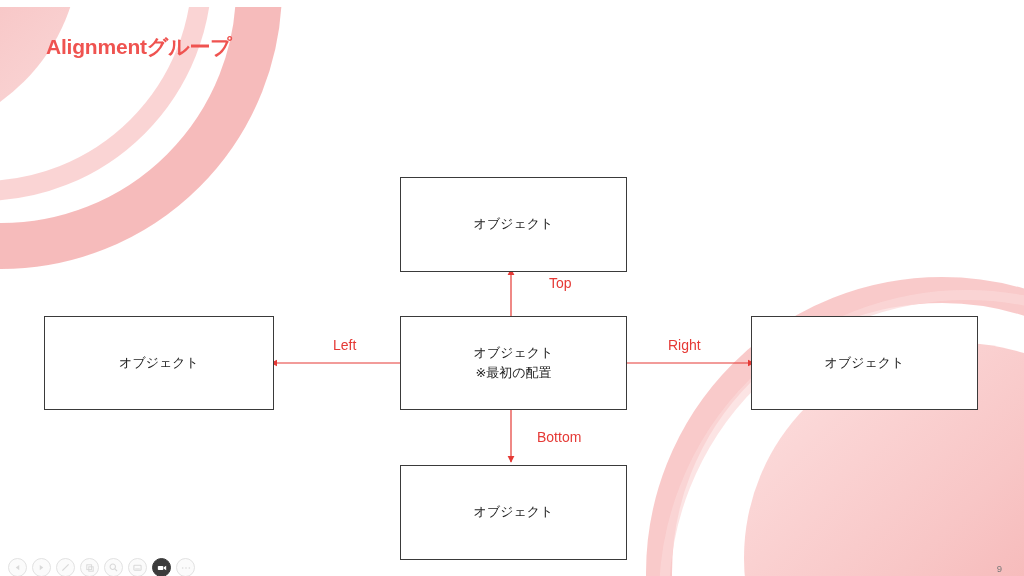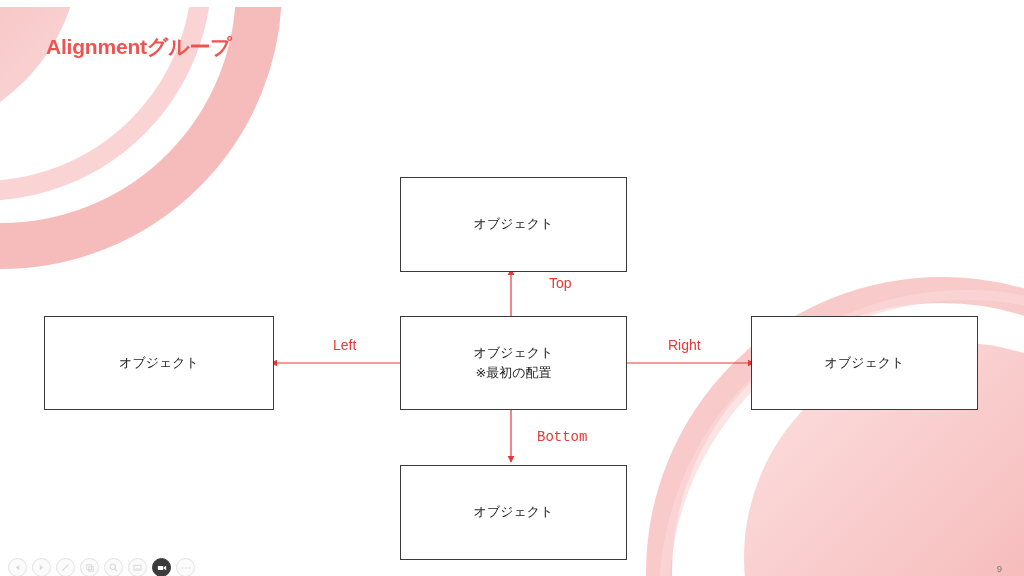--- a/index.html
+++ b/index.html
@@ -151,21 +151,21 @@
   .arrow-label {
     position: absolute;
     color: #e53935;
     font-size: 14px;
     z-index: 4;
     white-space: nowrap;
   }
   #label-top    { left: 549px; top: 268px; }
   #label-left   { left: 333px; top: 330px; }
   #label-right  { left: 668px; top: 330px; }
-  #label-bottom { left: 537px; top: 422px; font-family: Liberation Mono, monospace; }
+  #label-bottom { left: 537px; top: 422px; }
 
   
   .footer-copy {
     position: absolute;
     right: 68px;
     bottom: 9px;
     font-size: 9.5px;
     color: #7a7a7a;
     white-space: nowrap;
     z-index: 5;

